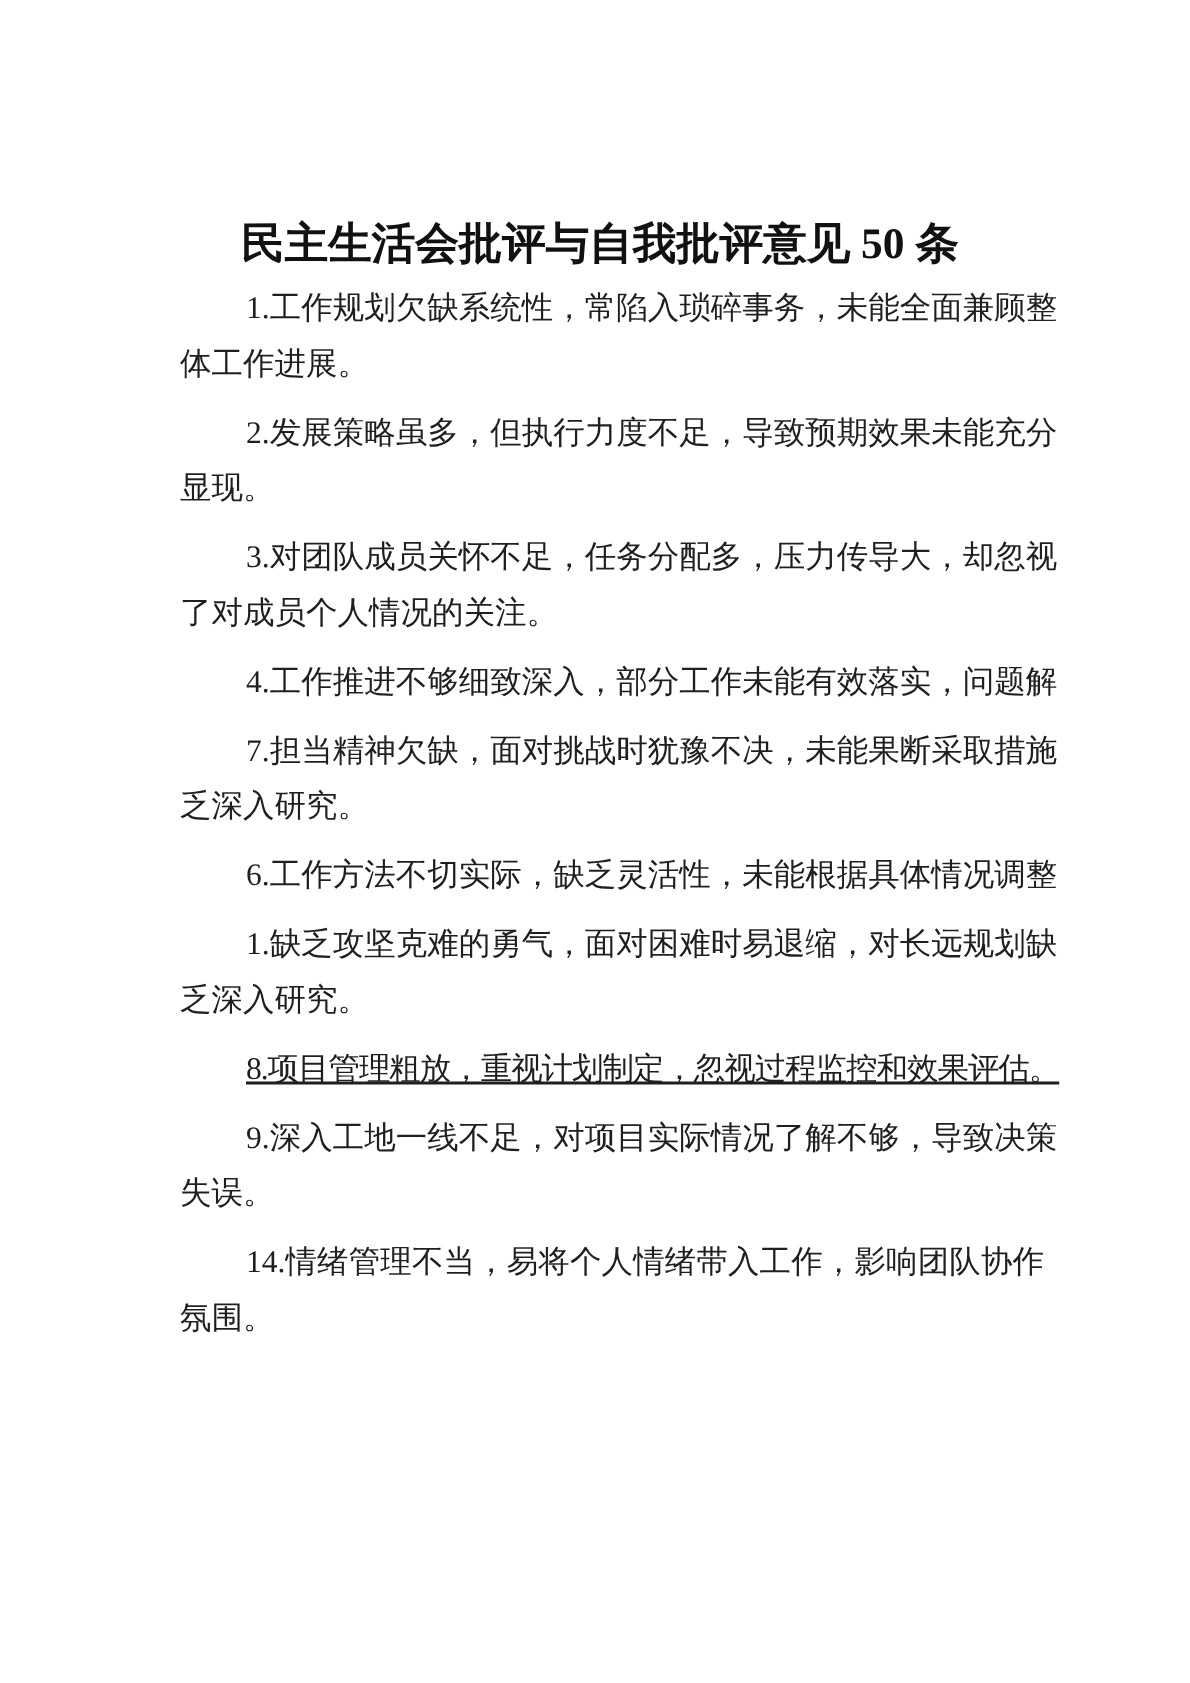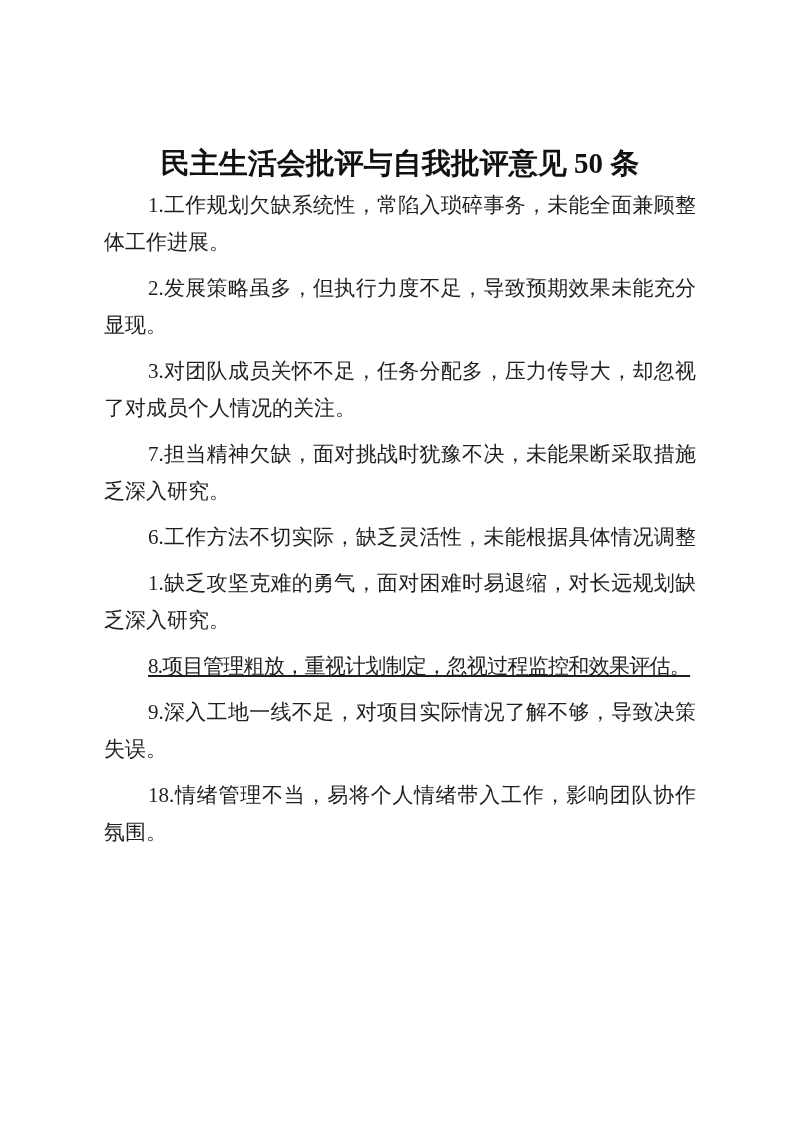--- a/index.html
+++ b/index.html
@@ -21,21 +21,21 @@
   .title {
     margin: 0 0 2px 0;
     font-size: 29px;
     line-height: 44px;
     font-weight: bold;
     text-align: center;
     white-space: nowrap;
     color: #111111;
   }
   .para {
-    margin: 0 0 9px 0;
+    margin: 0 0 9px 16px;
   }
   .line {
     font-size: 21px;
     line-height: 37px;
     white-space: nowrap;
     text-align: justify;
   }
   .line.full {
     
     text-align-last: justify;
@@ -68,20 +68,21 @@
     <div class="line first full">2.发展策略虽多，但执行力度不足，导致预期效果未能充分</div>
     <div class="line last">显现。</div>
   </div>
 
   <div class="para">
     <div class="line first full">3.对团队成员关怀不足，任务分配多，压力传导大，却忽视</div>
     <div class="line last">了对成员个人情况的关注。</div>
   </div>
 
   <div class="para">
+    <div class="line first full">4.工作推进不够细致深入，部分工作未能有效落实，问题解</div>
   </div>
 
   <div class="para">
     <div class="line first full">7.担当精神欠缺，面对挑战时犹豫不决，未能果断采取措施</div>
     <div class="line last">乏深入研究。</div>
   </div>
 
   <div class="para">
     <div class="line first full">6.工作方法不切实际，缺乏灵活性，未能根据具体情况调整</div>
   </div>
@@ -94,17 +95,17 @@
   <div class="para">
     <div class="line first last squeeze">8.项目管理粗放，重视计划制定，忽视过程监控和效果评估。</div>
   </div>
 
   <div class="para">
     <div class="line first full">9.深入工地一线不足，对项目实际情况了解不够，导致决策</div>
     <div class="line last">失误。</div>
   </div>
 
   <div class="para">
-    <div class="line first full">18.情绪管理不当，易将个人情绪带入工作，影响团队协作</div>
+    <div class="line first full">14.情绪管理不当，易将个人情绪带入工作，影响团队协作</div>
     <div class="line last">氛围。</div>
   </div>
 
 </div>
 
 </body></html>

